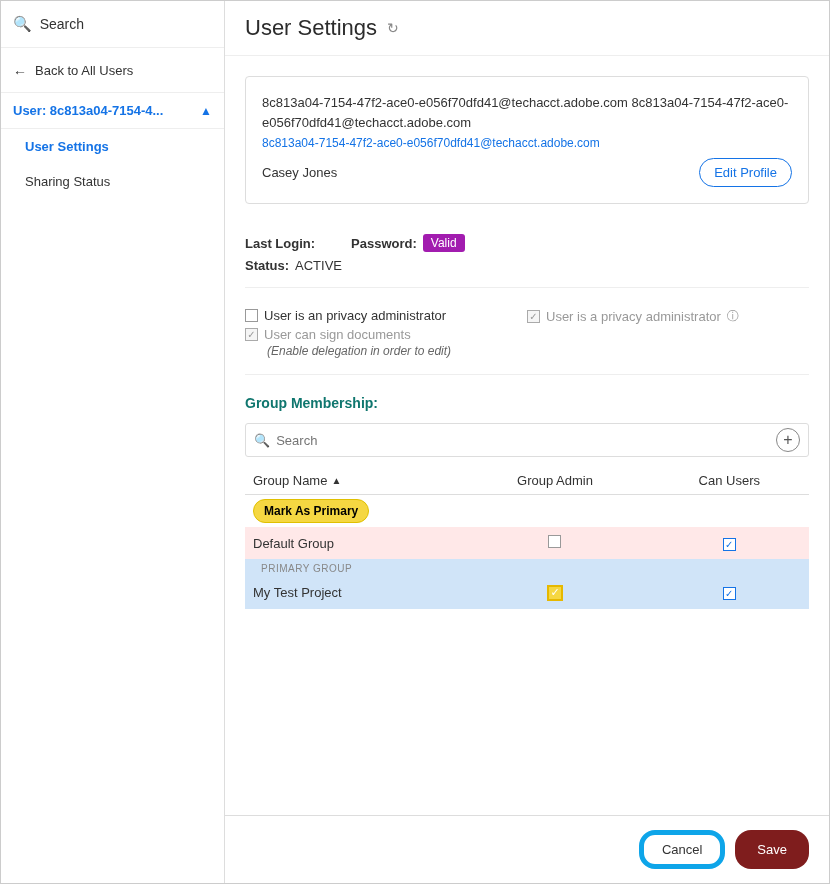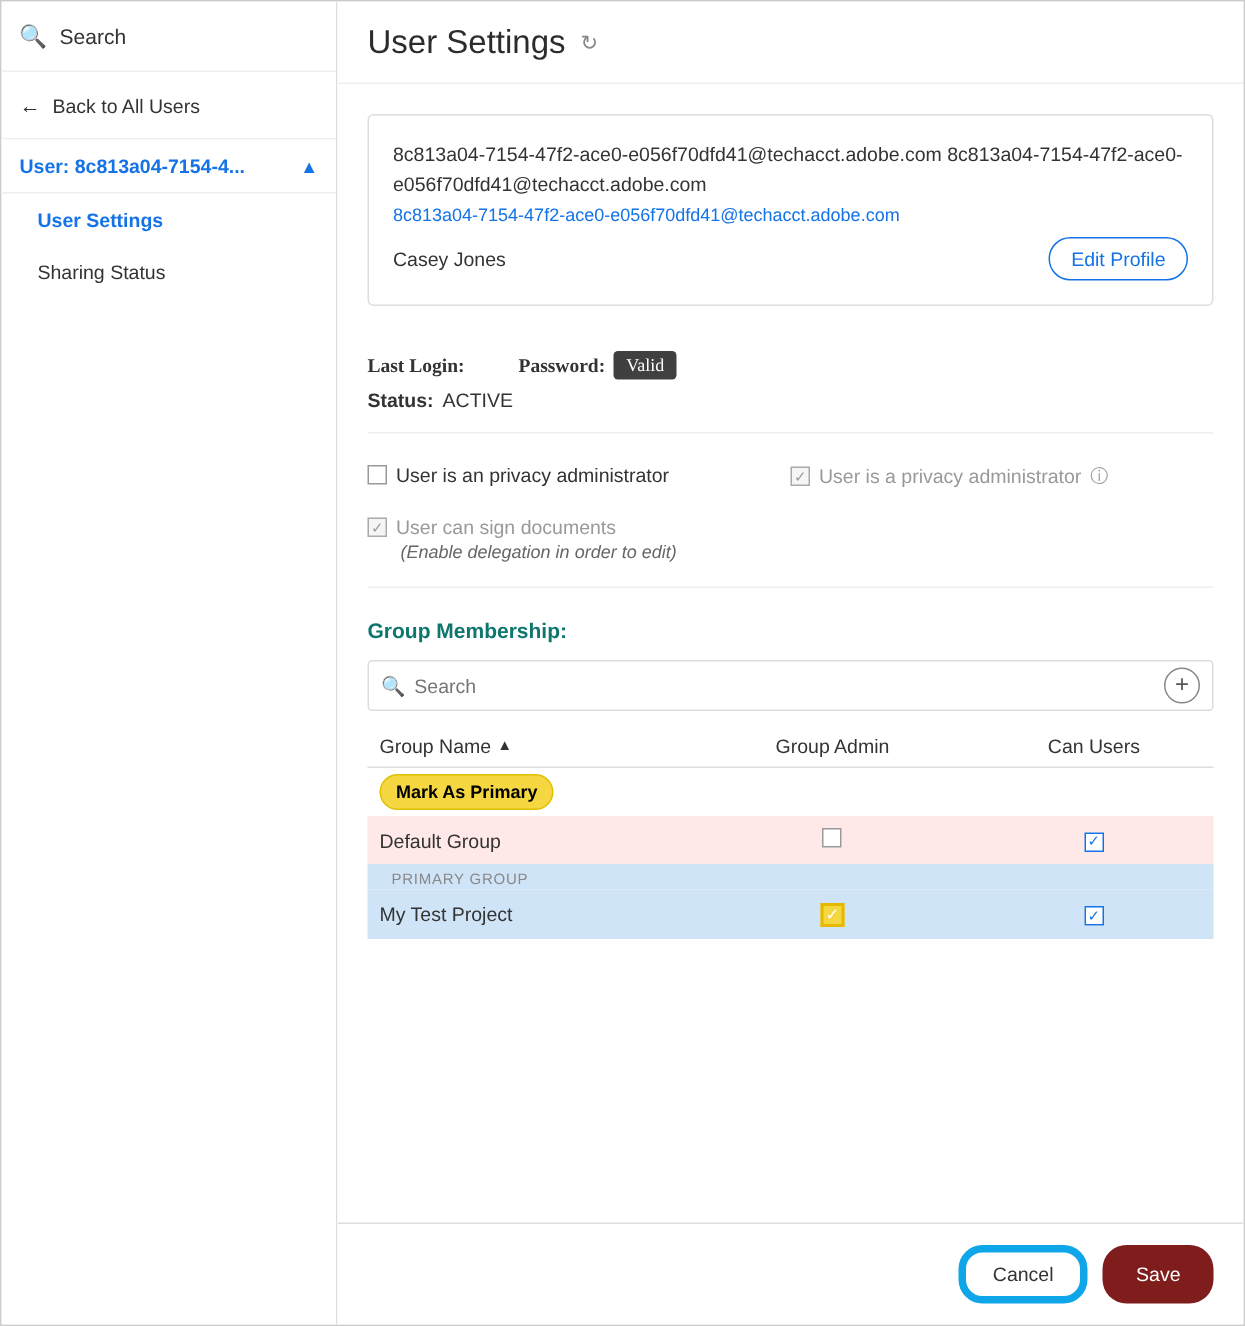--- a/index.html
+++ b/index.html
@@ -166,38 +166,37 @@
     .details-section {
       padding: 10px 0;
       border-bottom: 1px solid #eee;
       margin-bottom: 10px;
     }
     .details-row {
       display: flex;
       align-items: center;
       gap: 30px;
       margin-bottom: 6px;
-      font-family: Liberation Serif, serif;
     }
     .detail-item {
       display: flex;
       align-items: center;
       gap: 6px;
     }
     .detail-label {
       font-weight: bold;
       color: #333;
       font-size: 13px;
     }
     .detail-value {
       font-size: 13px;
       color: #333;
     }
     .badge-valid {
-      background: #404040;
+      background: #a21caf;
       color: #fff;
       padding: 2px 8px;
       border-radius: 3px;
       font-size: 12px;
     }
     .status-row {
       display: flex;
       align-items: center;
       gap: 6px;
       margin-bottom: 4px;
@@ -487,21 +486,21 @@
         </div>
       </div>
 
       <div class="permissions-section">
         <div class="permission-row">
           <div style="flex:1;">
             <div class="permission-item">
               <span class="checkbox-unchecked"></span>
               <span class="permission-label">User is an privacy administrator</span>
             </div>
-            <div class="permission-item" style="margin-top:20px;">
+            <div class="permission-item" style="margin-top:4px;">
               <span class="checkbox-checked-disabled"></span>
               <span class="permission-label disabled">User can sign documents</span>
             </div>
             <div class="perm-note">(Enable delegation in order to edit)</div>
           </div>
           <div style="flex:1;">
             <div class="privacy-admin-row">
               <span class="checkbox-checked-disabled"></span>
               <span class="permission-label disabled">User is a privacy administrator</span>
               <span class="help-icon">ⓘ</span>

